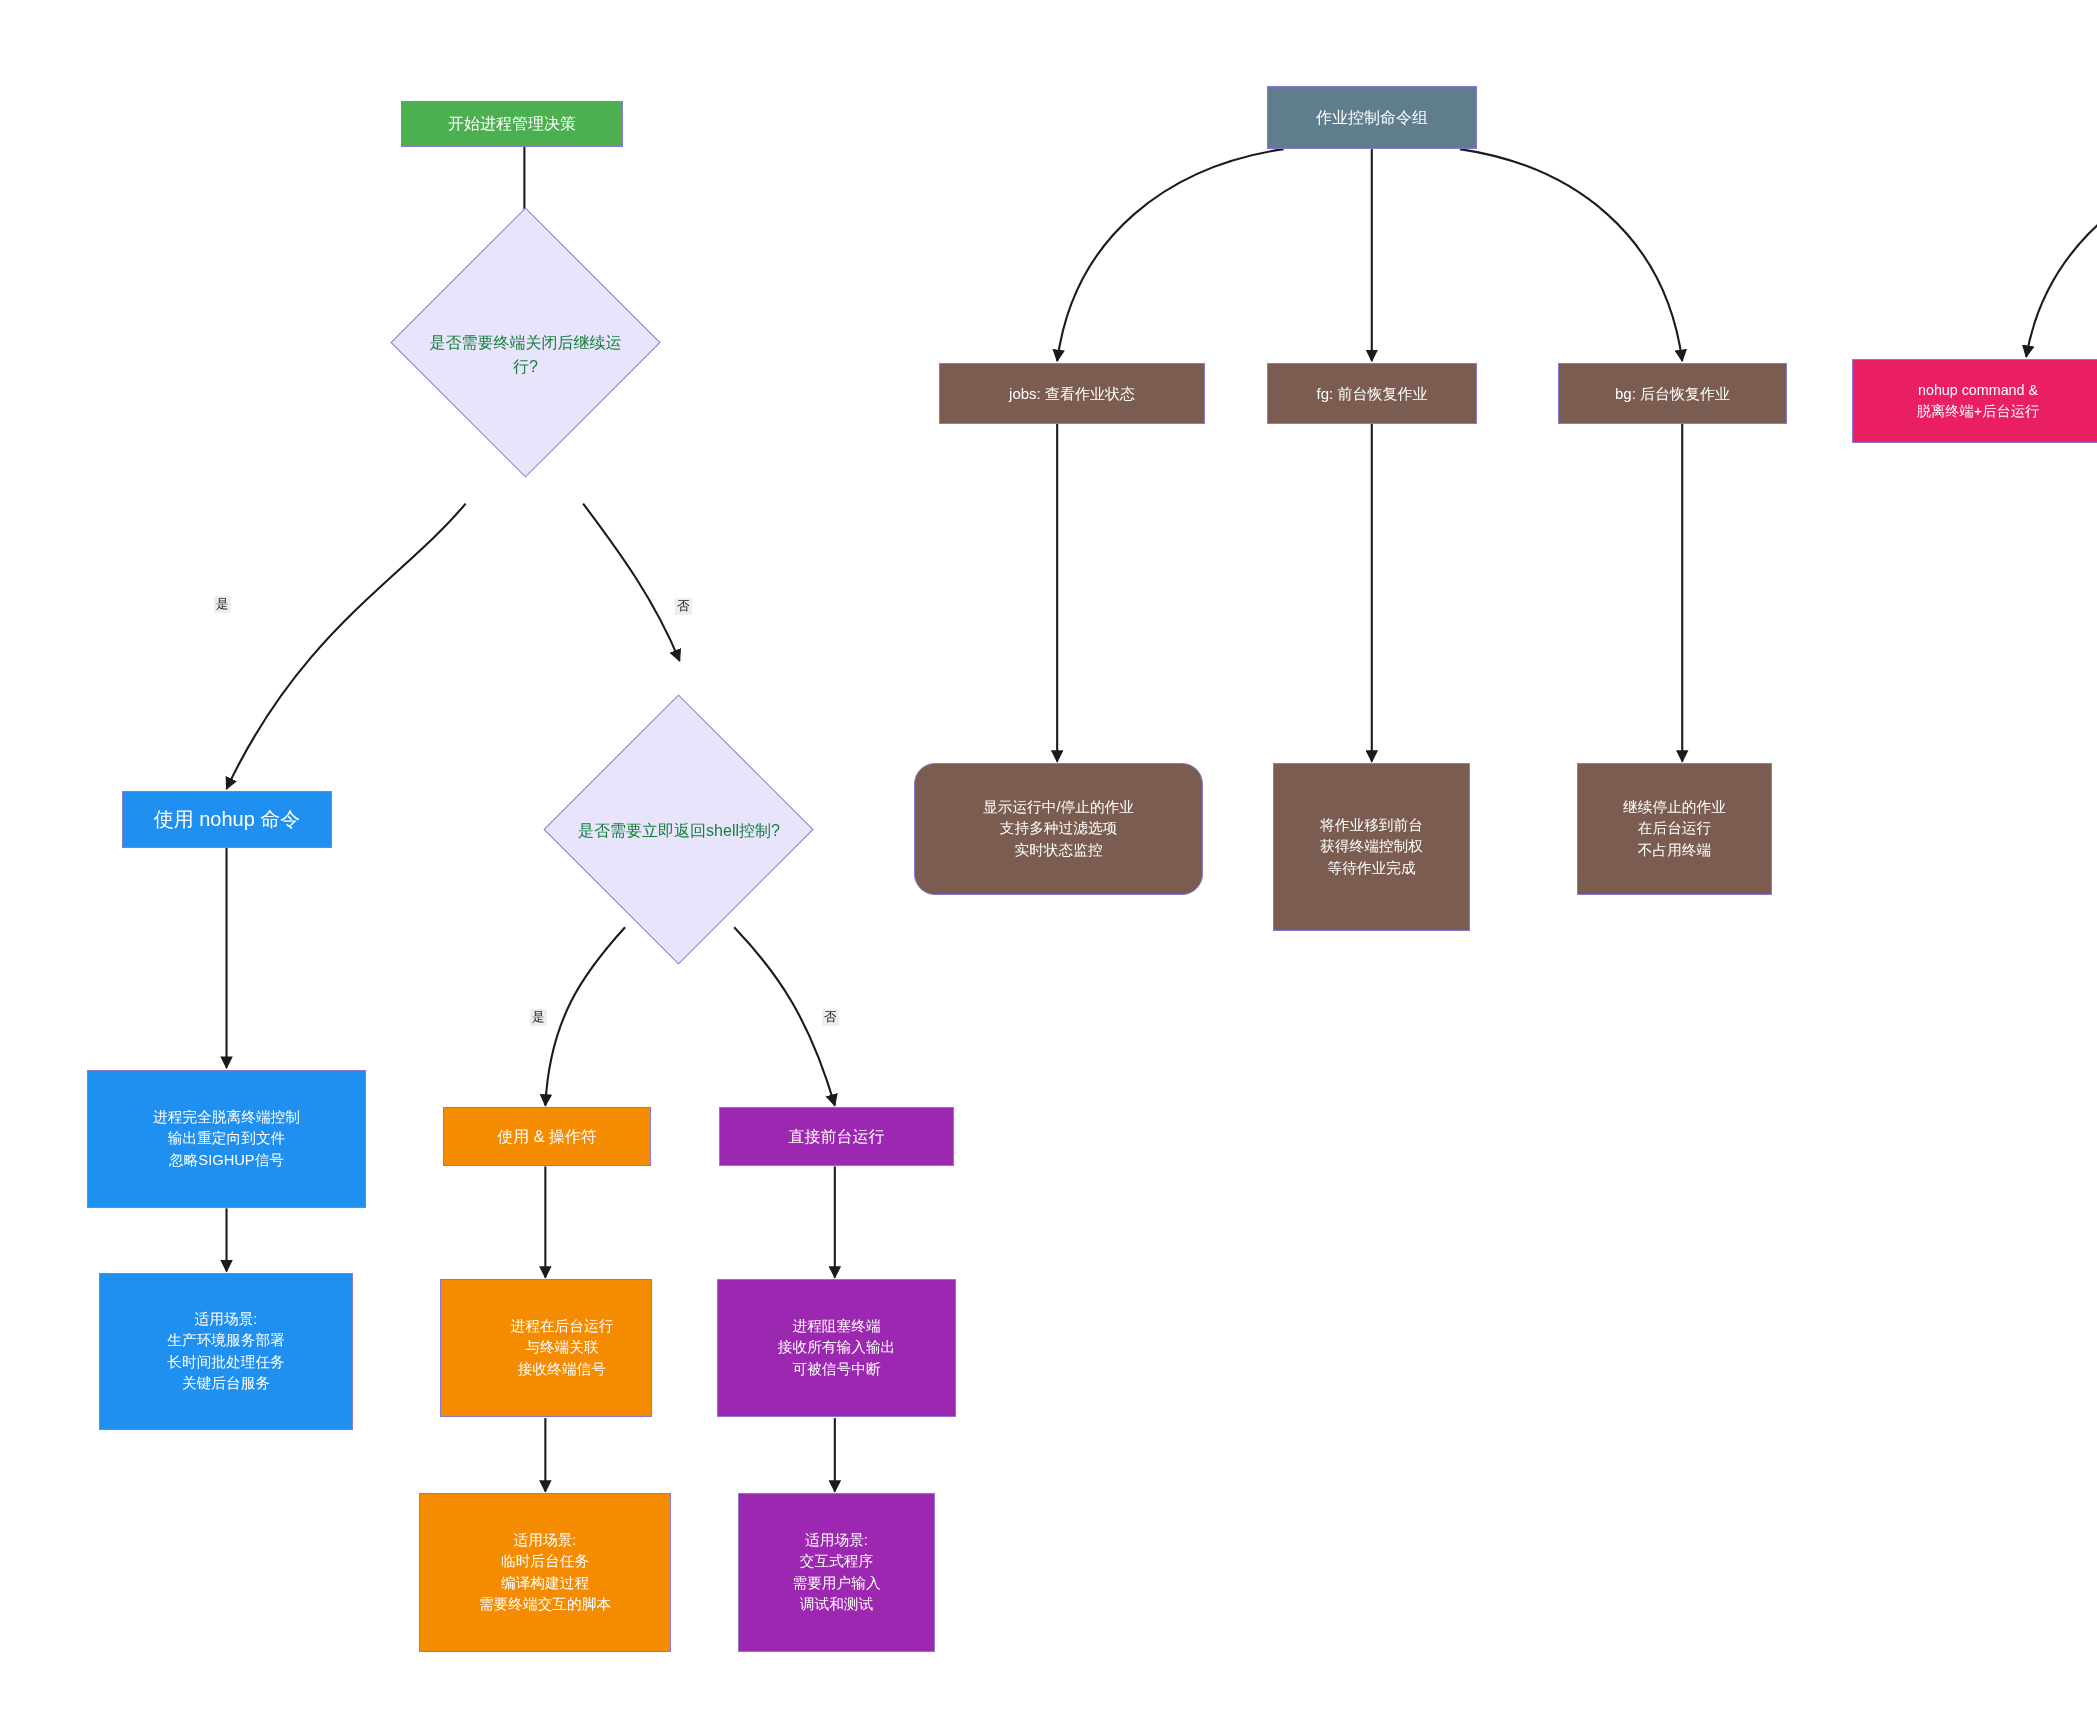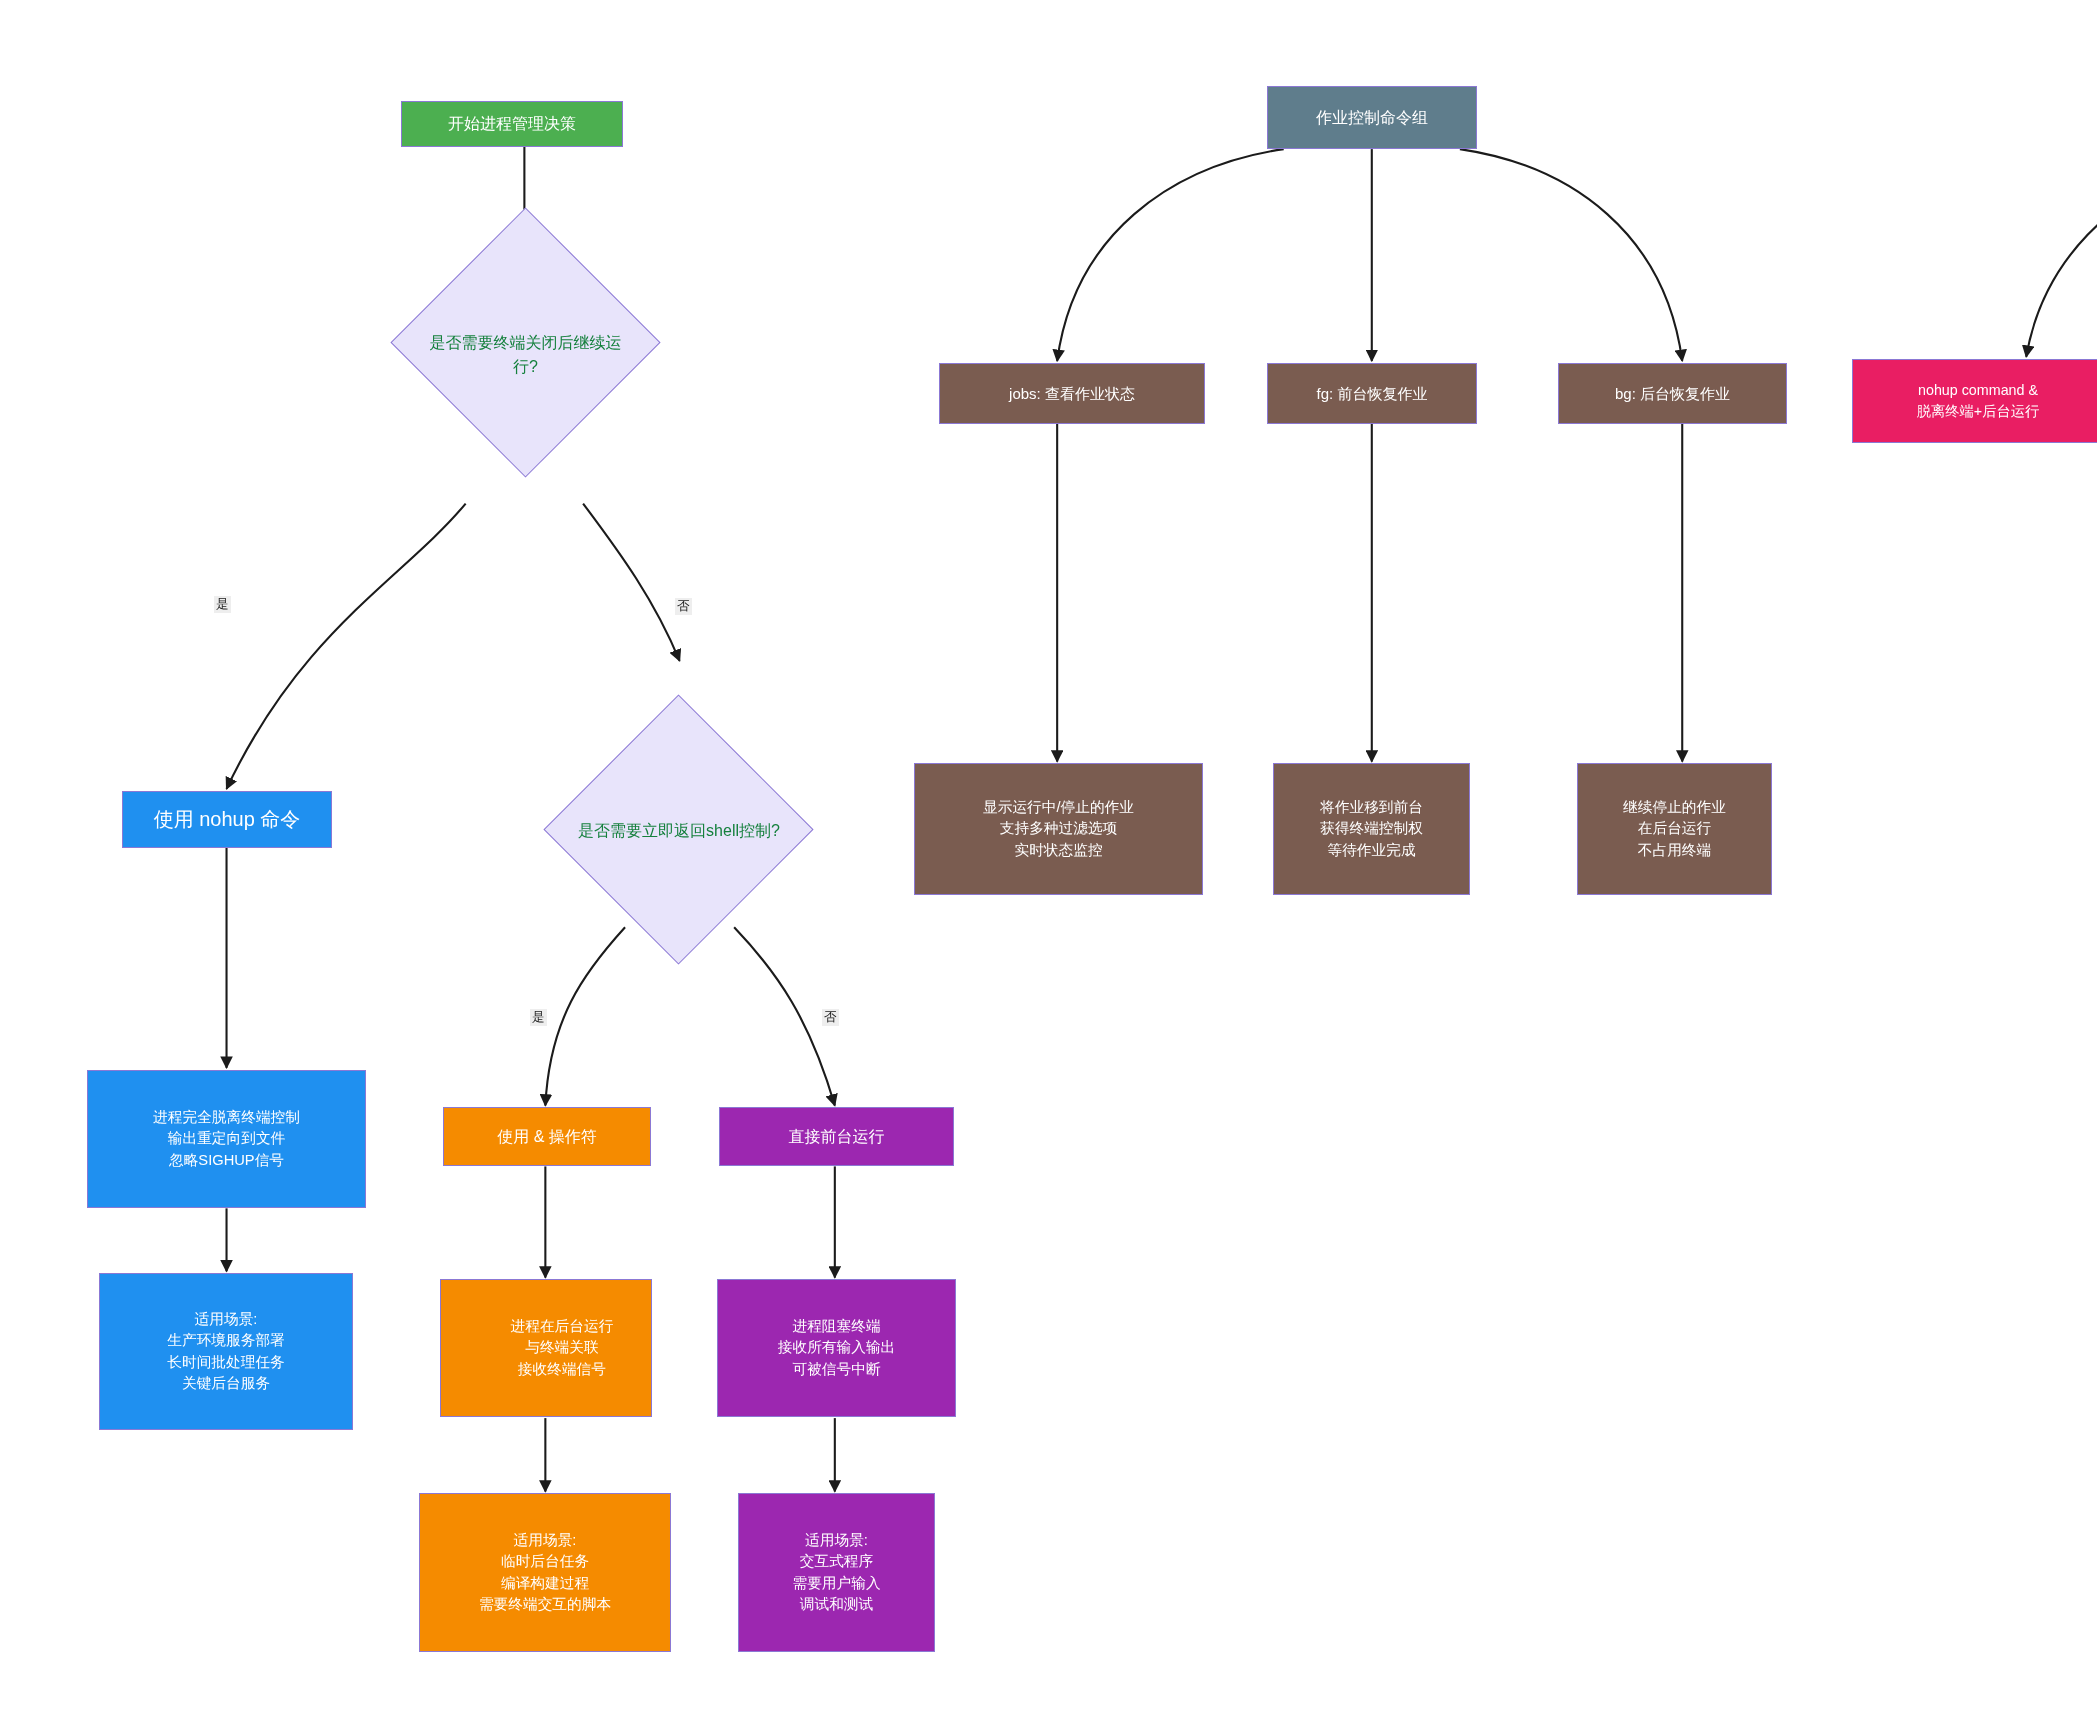--- a/index.html
+++ b/index.html
@@ -194,30 +194,30 @@
 调试和测试</span>
   </div>
 
   <div class="node n-slate" style="left:1267px; top:86px; width:210px; height:63px; font-size:16px;">
     <span class="line">作业控制命令组</span>
   </div>
 
   <div class="node n-brown" style="left:939px; top:363px; width:266px; height:61px; font-size:15px;">
     <span class="line">jobs: 查看作业状态</span>
   </div>
-  <div class="node n-brown" style="left:914px; top:763px; width:289px; height:132px; font-size:14.7px;">
+  <div class="node n-brown" style="left:914px; top:763px; width:289px; height:132px; font-size:14.7px;border-radius:21px;">
     <span class="line">显示运行中/停止的作业
 支持多种过滤选项
 实时状态监控</span>
   </div>
 
   <div class="node n-brown" style="left:1267px; top:363px; width:210px; height:61px; font-size:15px;">
     <span class="line">fg: 前台恢复作业</span>
   </div>
-  <div class="node n-brown" style="left:1273px; top:763px; width:197px; height:132px; font-size:14.7px;">
+  <div class="node n-brown" style="left:1273px; top:763px; width:197px; height:168px; font-size:14.7px;">
     <span class="line">将作业移到前台
 获得终端控制权
 等待作业完成</span>
   </div>
 
   <div class="node n-brown" style="left:1558px; top:363px; width:229px; height:61px; font-size:15px;">
     <span class="line">bg: 后台恢复作业</span>
   </div>
   <div class="node n-brown" style="left:1577px; top:763px; width:195px; height:132px; font-size:14.7px;">
     <span class="line">继续停止的作业

